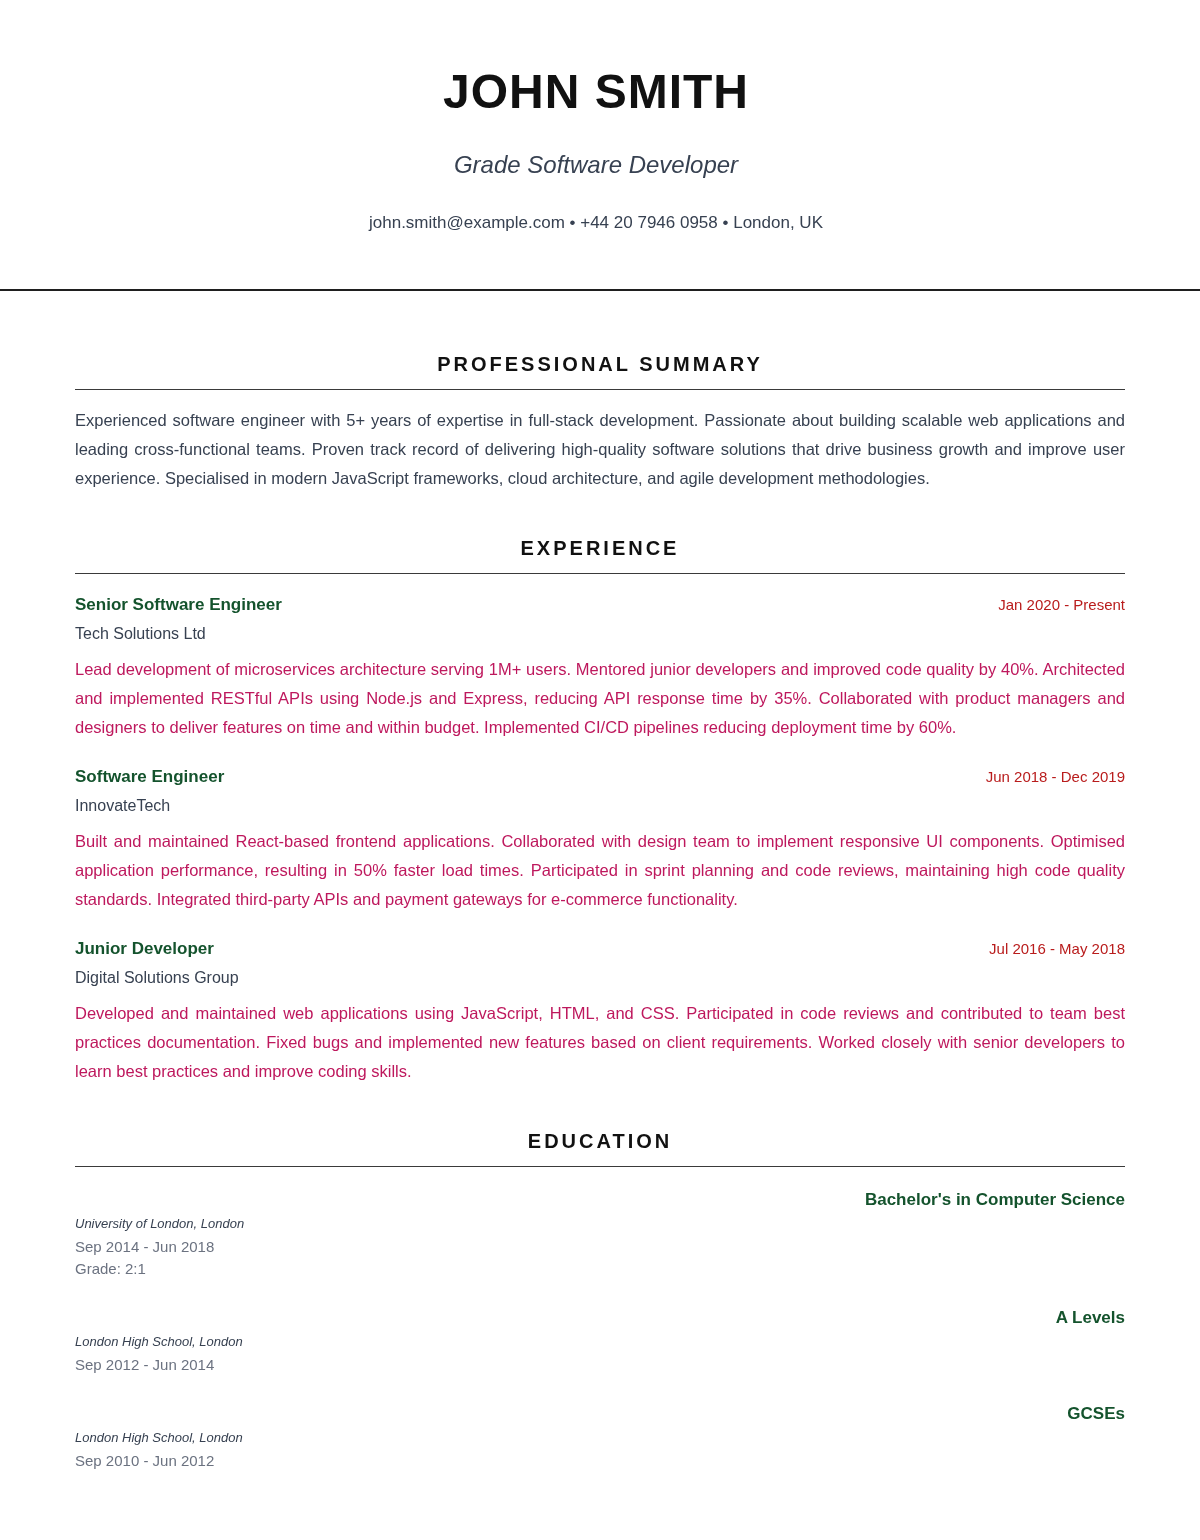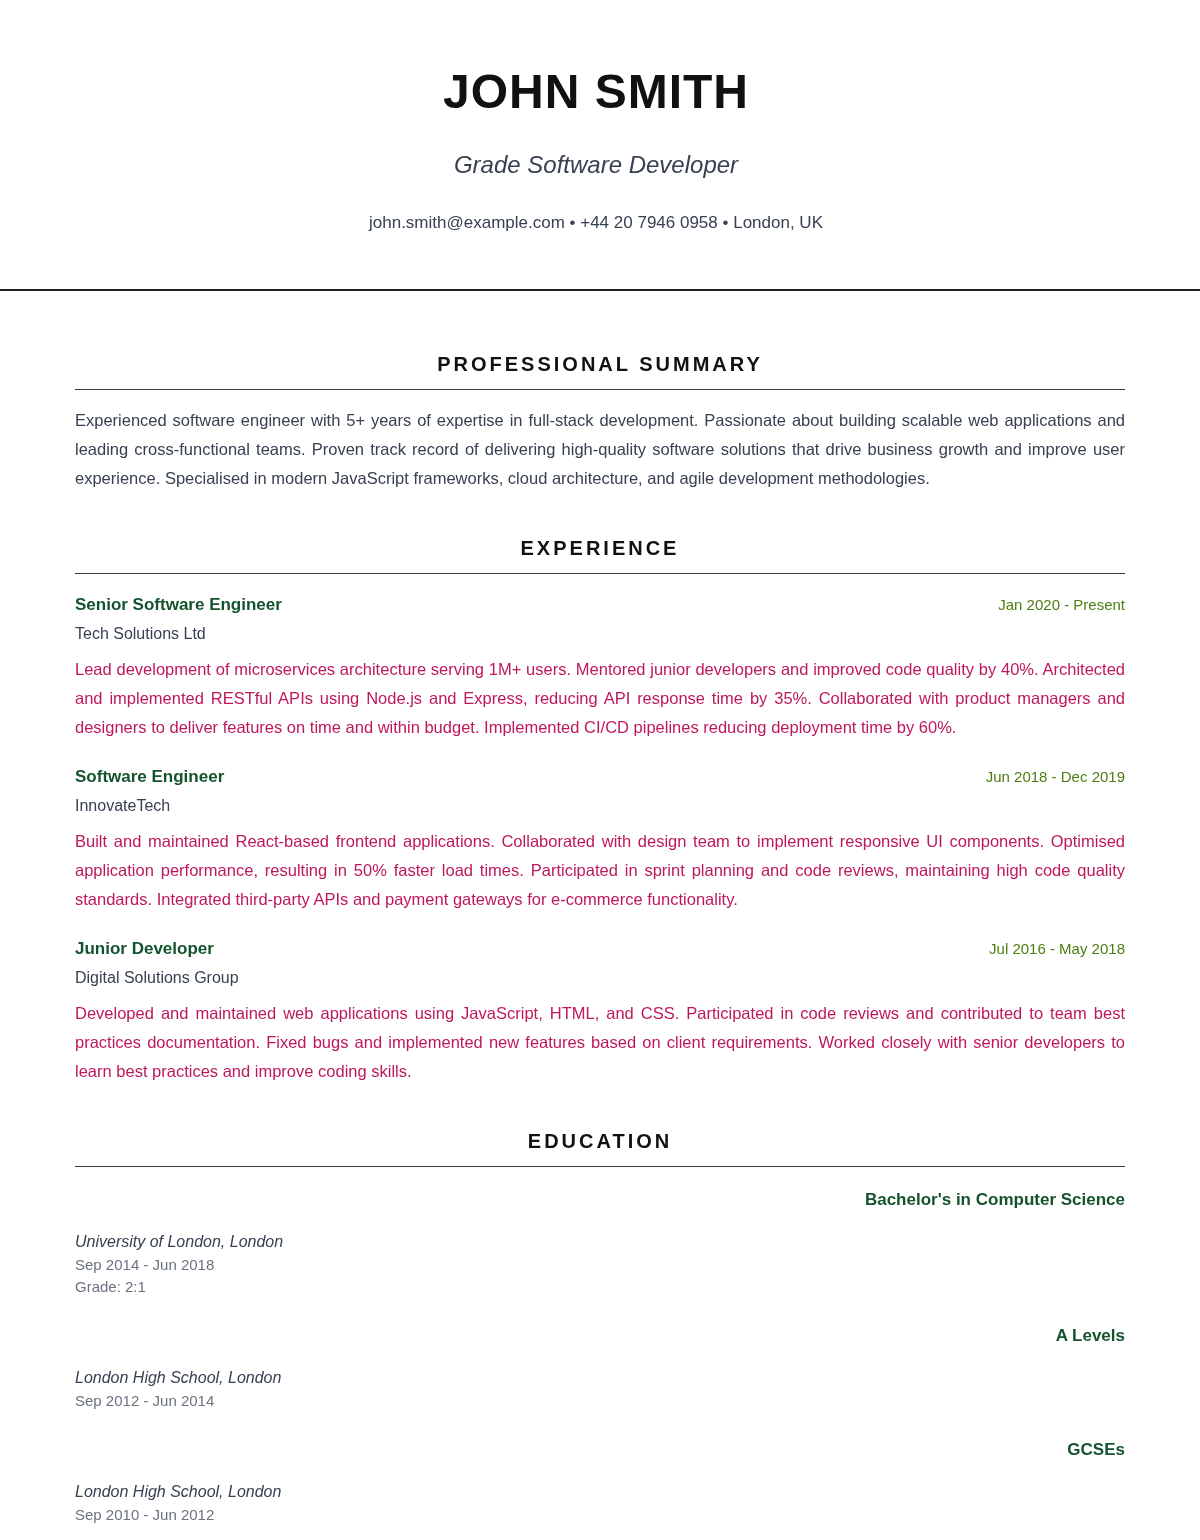--- a/index.html
+++ b/index.html
@@ -76,21 +76,21 @@
   }
   .job-title {
     font-size: 17px;
     font-weight: bold;
     line-height: 21px;
     color: #14532d;
   }
   .job-date {
     font-size: 15px;
     line-height: 18px;
-    color: #4d7c0f;
+    color: #b91c1c;
   }
   .job-company {
     margin-top: 9px;
     font-size: 16px;
     line-height: 19px;
     color: #374151;
   }
   .job-desc {
     margin: 12px 0 0 0;
     font-size: 16.5px;
@@ -102,22 +102,22 @@
   .edu { margin-top: 22px; }
   .edu + .edu { margin-top: 28px; }
   .edu-degree {
     font-size: 17px;
     font-weight: bold;
     line-height: 21px;
     color: #14532d;
     text-align: right;
   }
   .edu-school {
-    margin-top: 22px;
-    font-size: 16px;
+    margin-top: 4px;
+    font-size: 13px;
     font-style: italic;
     line-height: 20px;
     color: #374151;
   }
   .edu-dates {
     margin-top: 3px;
     font-size: 15px;
     line-height: 20px;
     color: #6b7280;
   }

